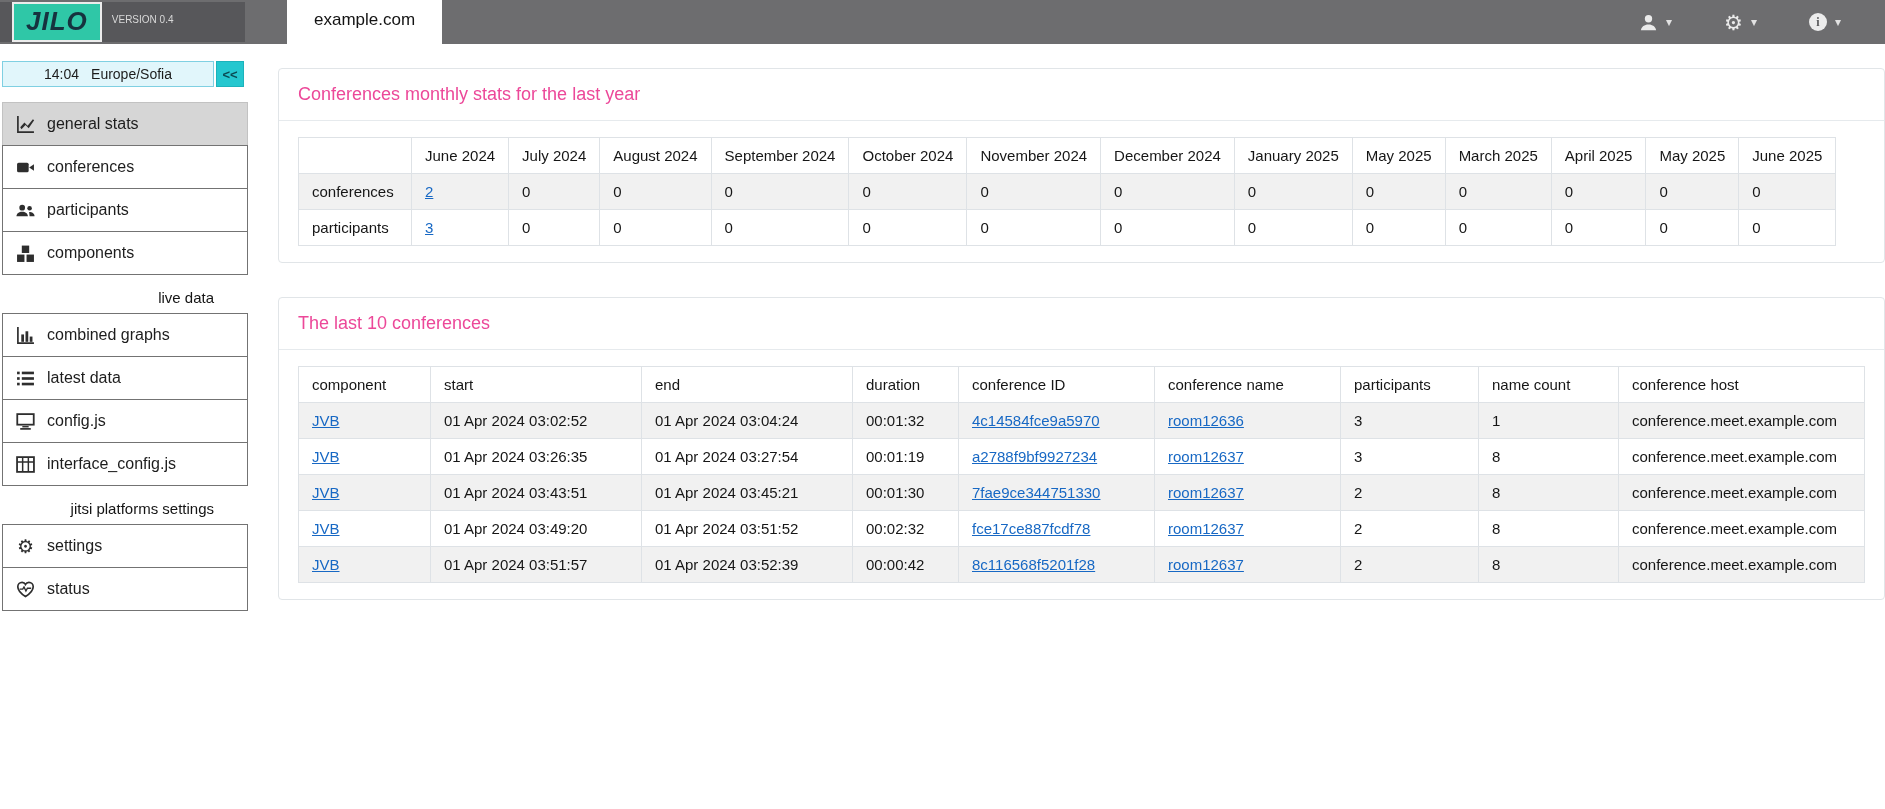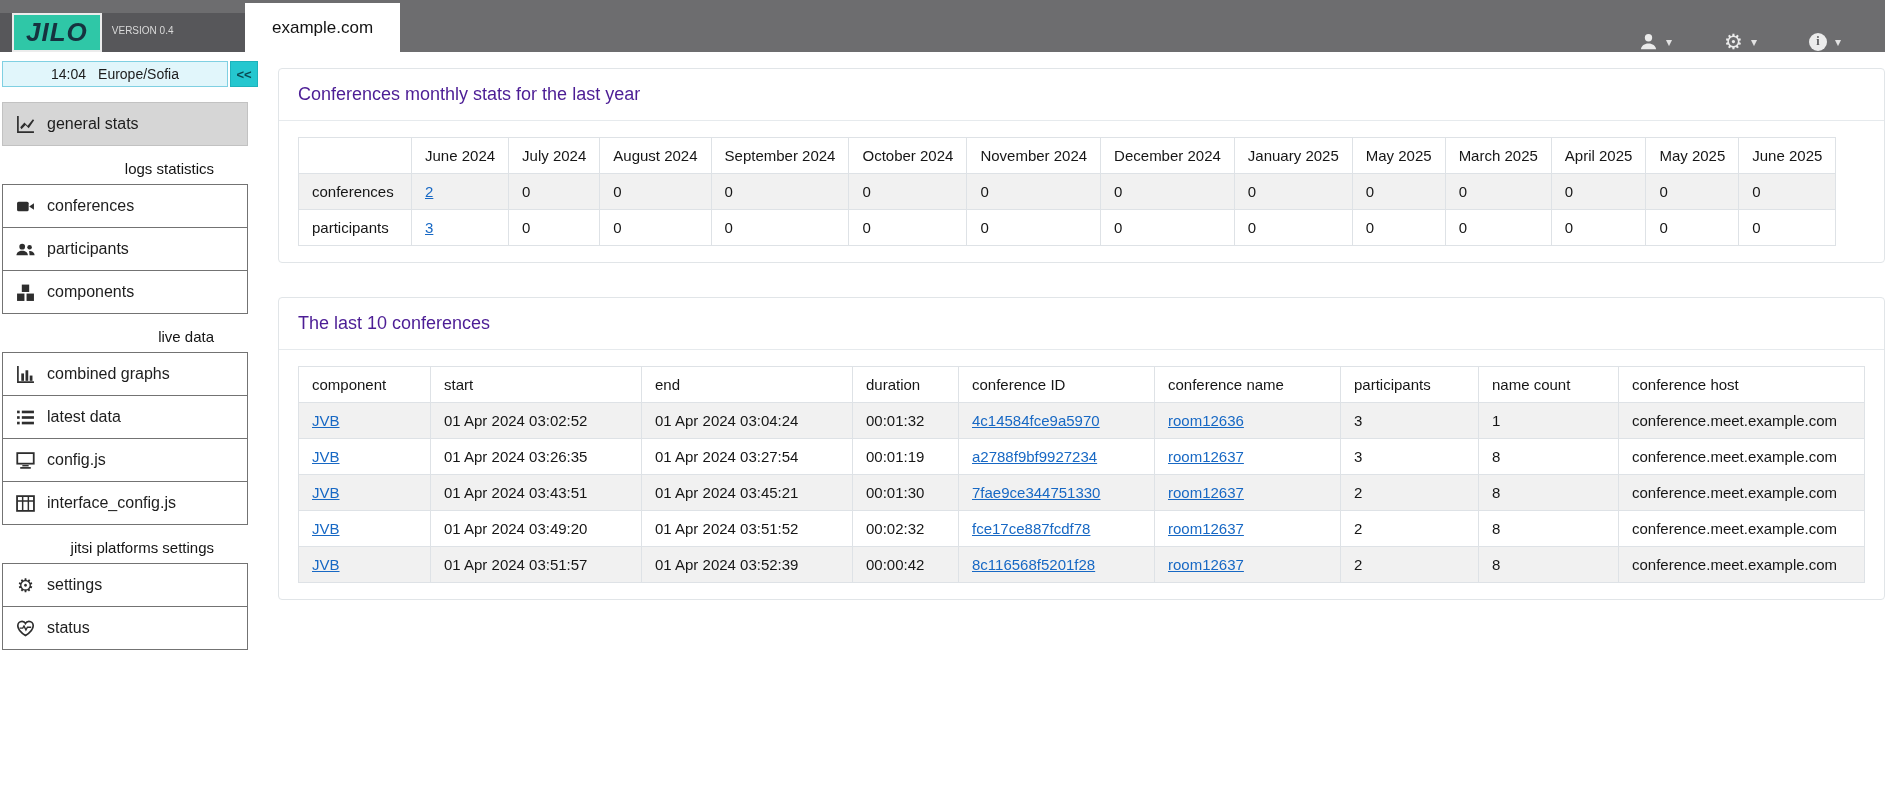--- a/index.html
+++ b/index.html
@@ -1,47 +1,47 @@
 <!DOCTYPE html>
 <html><head>
 <meta charset="utf-8">
 <title>JILO</title>
 <style>
   html,body{margin:0;padding:0;}
   body{font-family:"Liberation Sans",sans-serif;background:#fff;color:#1c1c1c;}
   #app{position:relative;width:1885px;height:809px;overflow:hidden;background:#fff;}
 
   
-  .topbar{display:flex;height:52px;background:#6d6d6f;align-items:flex-end;}
+  .topbar{display:flex;height:44px;background:#6d6d6f;align-items:center;gap:42px;}
   .tb-left{width:245px;background:#57575a;display:flex;align-items:center;gap:10px;padding-left:12px;box-sizing:border-box;flex:0 0 auto;}
   .logo{background:#2fc7a7;border:2px solid #ececec;color:#16323f;font-size:26px;font-weight:bold;font-style:italic;padding:2px 12px;letter-spacing:1px;line-height:1.2;}
   .version{color:#d9d9d9;font-size:10px;align-self:flex-start;margin-top:12px;}
   .tab{background:#fff;align-self:flex-end;height:49px;display:flex;align-items:center;padding:0 27px;font-size:17px;color:#131313;cursor:pointer;}
   .tb-right{margin-left:auto;display:flex;align-items:center;gap:52px;padding-right:44px;color:#ebebeb;}
   .tb-ctrl{display:flex;align-items:center;gap:8px;cursor:pointer;}
   .tb-icon{width:19px;height:19px;color:#ebebeb;}
   .tb-glyph{font-size:21px;line-height:1;color:#ebebeb;}
   .caret{font-size:12px;color:#e2e2e2;}
   .info-circle{width:18px;height:18px;border-radius:50%;background:#ececec;color:#5b5b5d;display:inline-flex;align-items:center;justify-content:center;font-size:12px;font-weight:700;font-family:"Liberation Serif",serif;}
 
   
   .sidebar{position:absolute;top:54px;left:0;width:262px;height:755px;background:#fff;box-sizing:border-box;padding:7px 2px 0 2px;}
-  .clock-row{display:flex;margin:0 2px 16px 0;height:26px;}
+  .clock-row{display:flex;margin:0 16px 16px 0;height:26px;}
   .clock{flex:1;background:#e1f6fb;border:1px solid #7fd0e2;display:flex;align-items:center;justify-content:center;gap:12px;font-size:14px;color:#1c1c1c;}
   .collapse-btn{width:28px;background:#25c7cf;color:#0a4a52;font-weight:700;font-size:13px;display:flex;align-items:center;justify-content:center;margin-left:2px;cursor:pointer;border:1px solid #1db2bb;box-sizing:border-box;}
   .nav-item{display:flex;align-items:center;gap:12px;height:42px;padding:0 13px;border:1px solid #737373;margin:-1px 12px 0 0;font-size:16px;color:#1d1d1d;background:#fff;cursor:pointer;}
   .nav-item.active{background:#d6d6d6;border-color:#c2c2c2;}
   .nav-icon{width:19px;height:19px;color:#2e2e2e;flex:0 0 auto;}
   .nav-glyph{font-size:19px;line-height:1;color:#2e2e2e;width:19px;text-align:center;flex:0 0 auto;}
   .section-label{text-align:right;padding:14px 46px 8px 0;font-size:15px;color:#141414;}
 
   
   .main{position:absolute;left:262px;top:54px;width:1623px;height:755px;overflow:hidden;padding:14px 0 0 16px;box-sizing:border-box;}
   .card{border:1px solid #e1e5e8;border-radius:4px;margin-bottom:34px;overflow:hidden;background:#fff;}
-  .card-header{padding:15px 19px;border-bottom:1px solid #e6eaed;font-size:18px;color:#4c1d95;}
+  .card-header{padding:15px 19px;border-bottom:1px solid #e6eaed;font-size:18px;color:#ec4899;}
   .card-body{padding:16px 19px;}
   .time-period{font-size:16px;margin:6px 0 18px;color:#161616;}
   .time-period b{font-weight:700;}
   .empty-msg{font-size:16px;margin:4px 0 2px;color:#161616;}
 
   table.data-table{border-collapse:collapse;font-size:15px;color:#161616;}
   .data-table th,.data-table td{border:1px solid #dee2e6;padding:9px 13px;text-align:left;white-space:nowrap;}
   .data-table th{font-weight:400;}
   .data-table tbody tr:nth-child(odd){background:#f1f1f1;}
   .data-table a{color:#1768c4;text-decoration:underline;cursor:pointer;}
@@ -93,21 +93,20 @@
     </div>
 
     <div class="nav-item active">
       <svg class="nav-icon" viewBox="0 0 18 18">
           <path d="M1 1h1.6v14.4H17V17H1z" fill="currentColor"></path>
           <path d="M4 11.5l4-4.3 3 3 5-6.2 1.2 1L12 12.5l-3-3-3.8 4z" fill="currentColor"></path>
         </svg>
       <span>general stats</span>
     </div>
 
-    <div class="section-label">logs statistics</div>
 
     <div class="nav-item">
       <svg class="nav-icon" viewBox="0 0 18 18">
           <rect x="1" y="4.5" width="11" height="9" rx="1.5" fill="currentColor"></rect>
           <path d="M12.5 9l4.5-3v6z" fill="currentColor"></path>
         </svg>
       <span>conferences</span>
     </div>
     <div class="nav-item">
       <svg class="nav-icon" viewBox="0 0 20 16">

